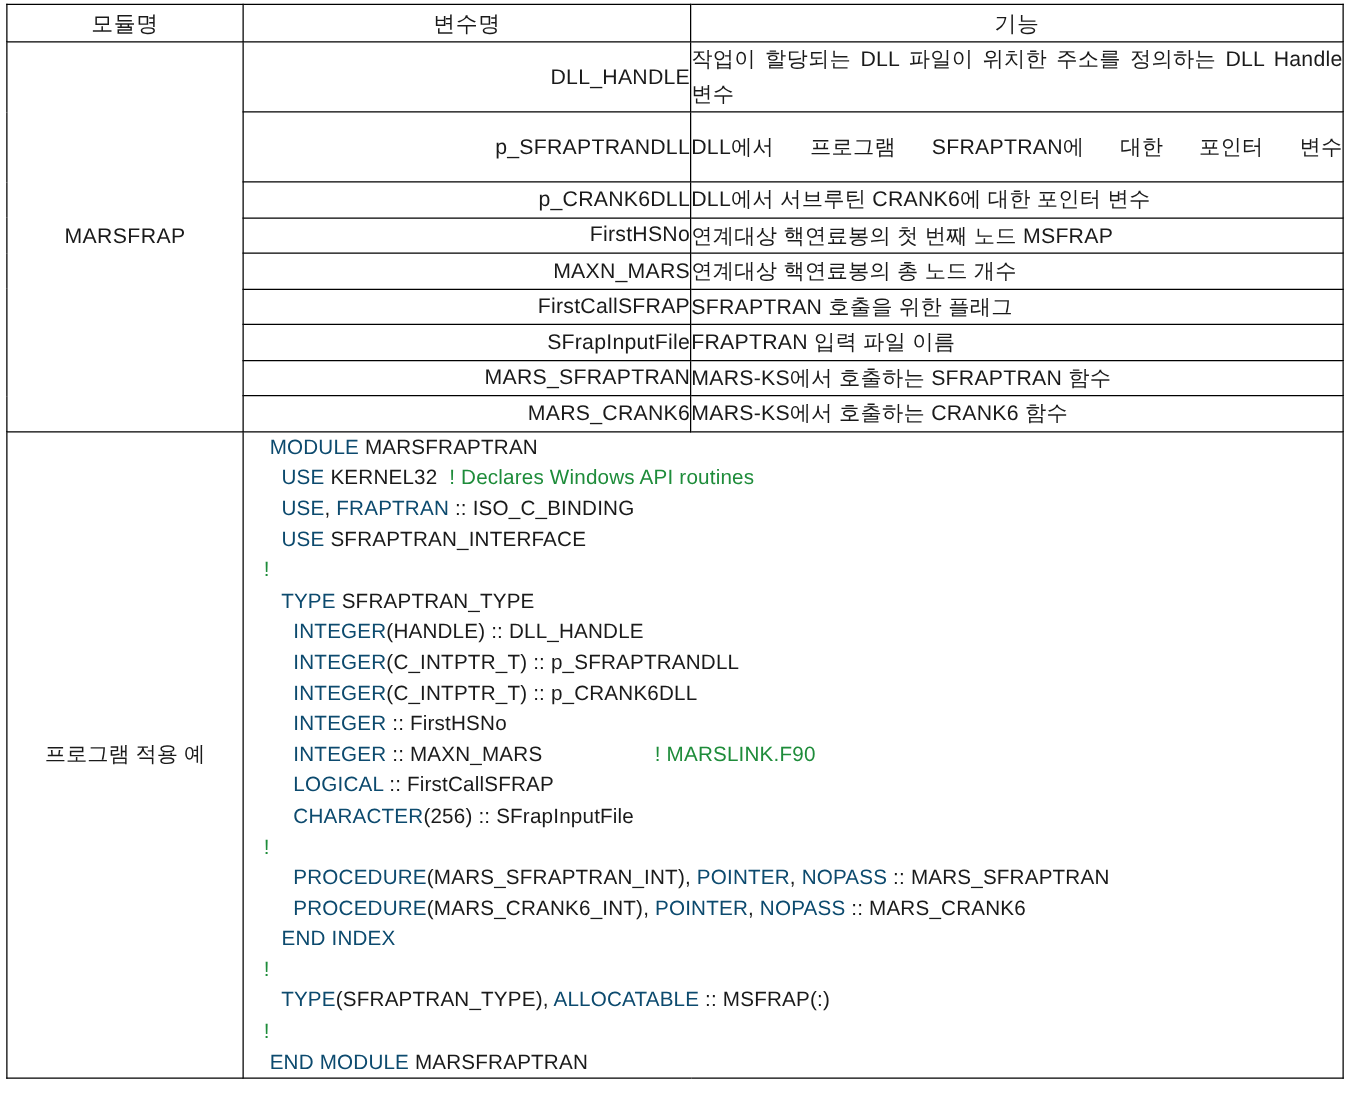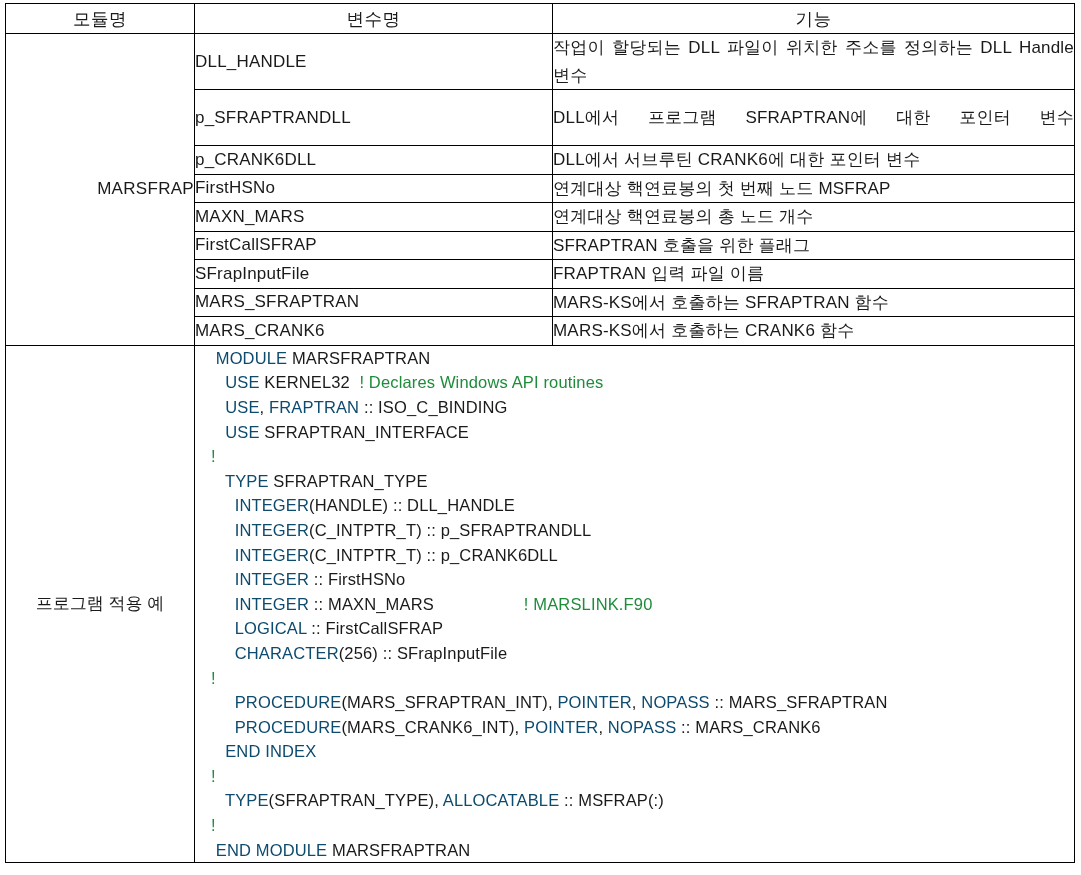--- a/index.html
+++ b/index.html
@@ -46,40 +46,41 @@
     color: #1a1a1a;
   }
 
   
   .col-mod  { width: 189px; }
   .col-var  { width: 358px; }
   .col-func { width: 522px; }
 
   
   .modname {
-    text-align: right;
+    text-align: center;
     font-size: 17px;
     color: #1a1a1a;
     letter-spacing: 0.3px;
   }
   .modname-kr {
     text-align: center;
     font-size: 17px;
     color: #1a1a1a;
     line-height: 1.55;
     padding: 0 14px;
   }
 
   
   .varname {
     font-size: 17px;
     color: #1a1a1a;
     padding: 3px 0 3px 13px;
     letter-spacing: 0.2px;
     white-space: nowrap;
+    text-align: right;
   }
   .varname.tall  { height: 55px; vertical-align: middle; }
   .varname.short { height: 27px; }
 
   
   .func {
     font-size: 17px;
     color: #1a1a1a;
     padding: 3px 9px 3px 9px;
     line-height: 1.62;

